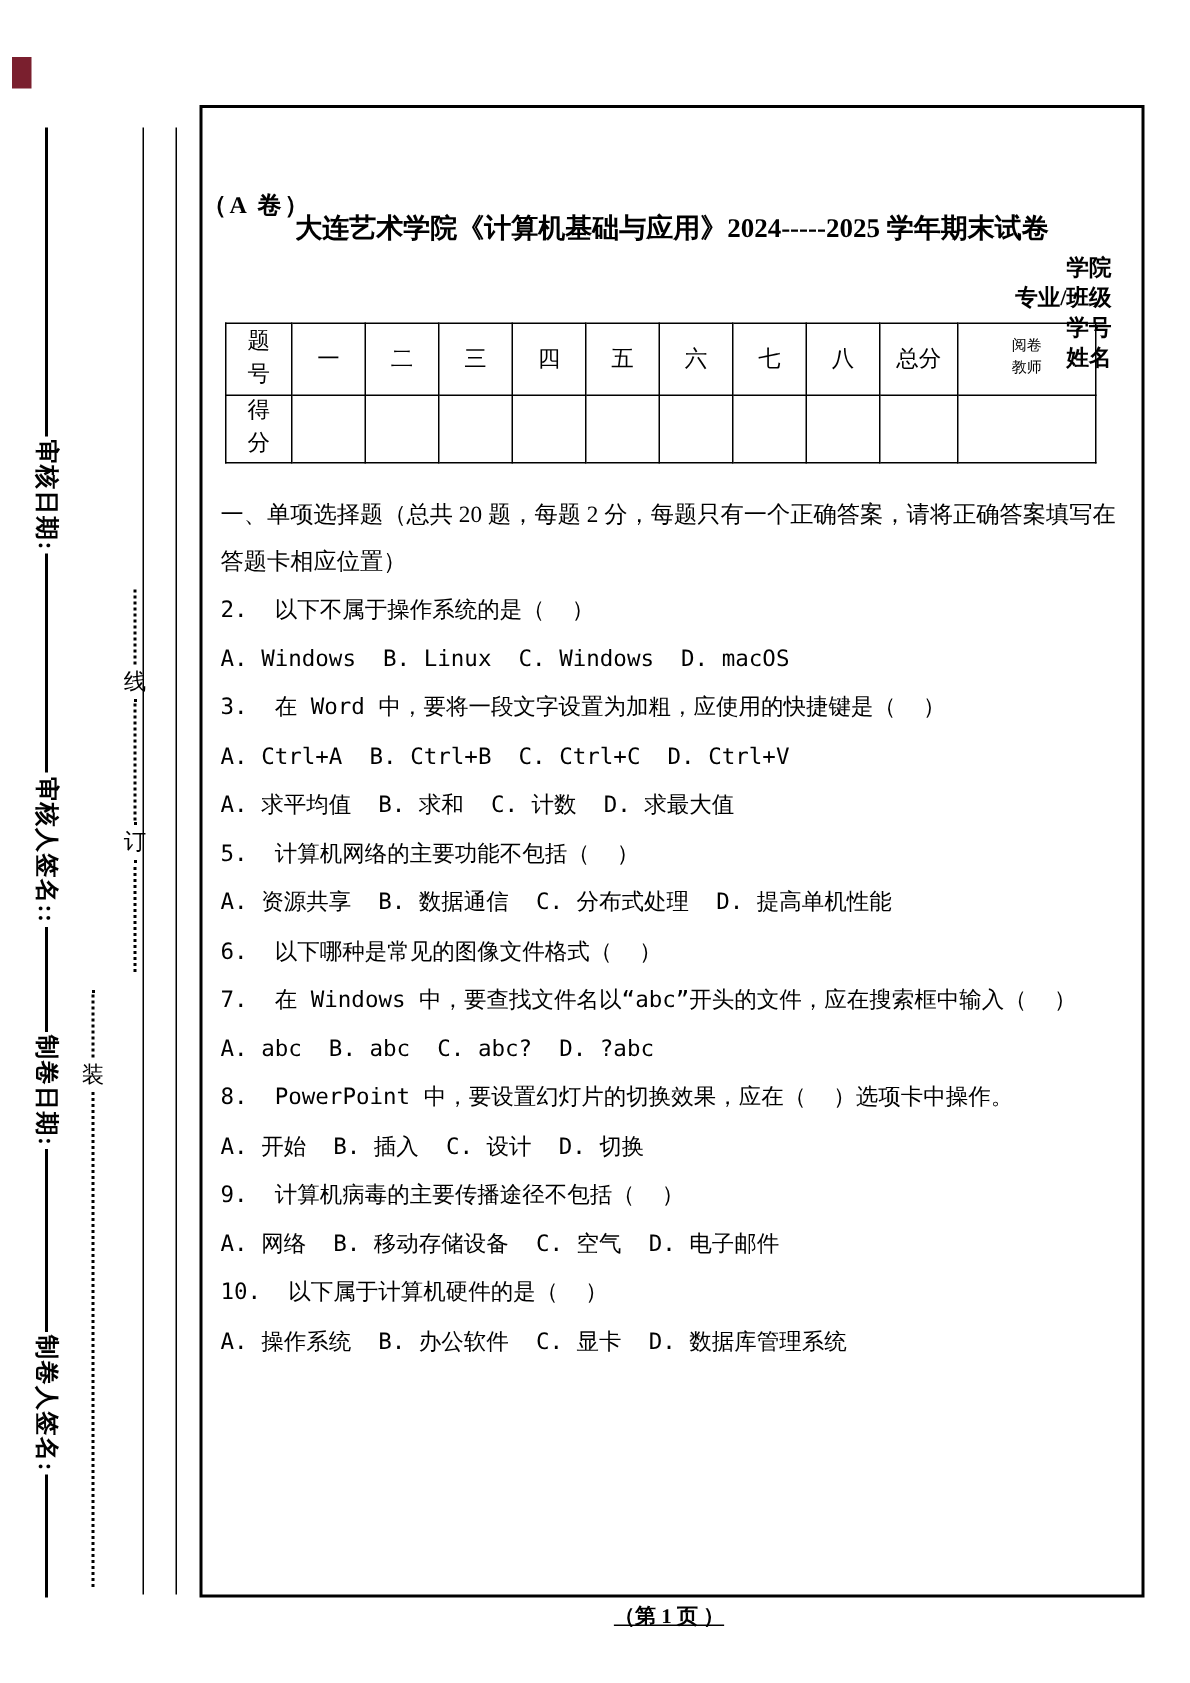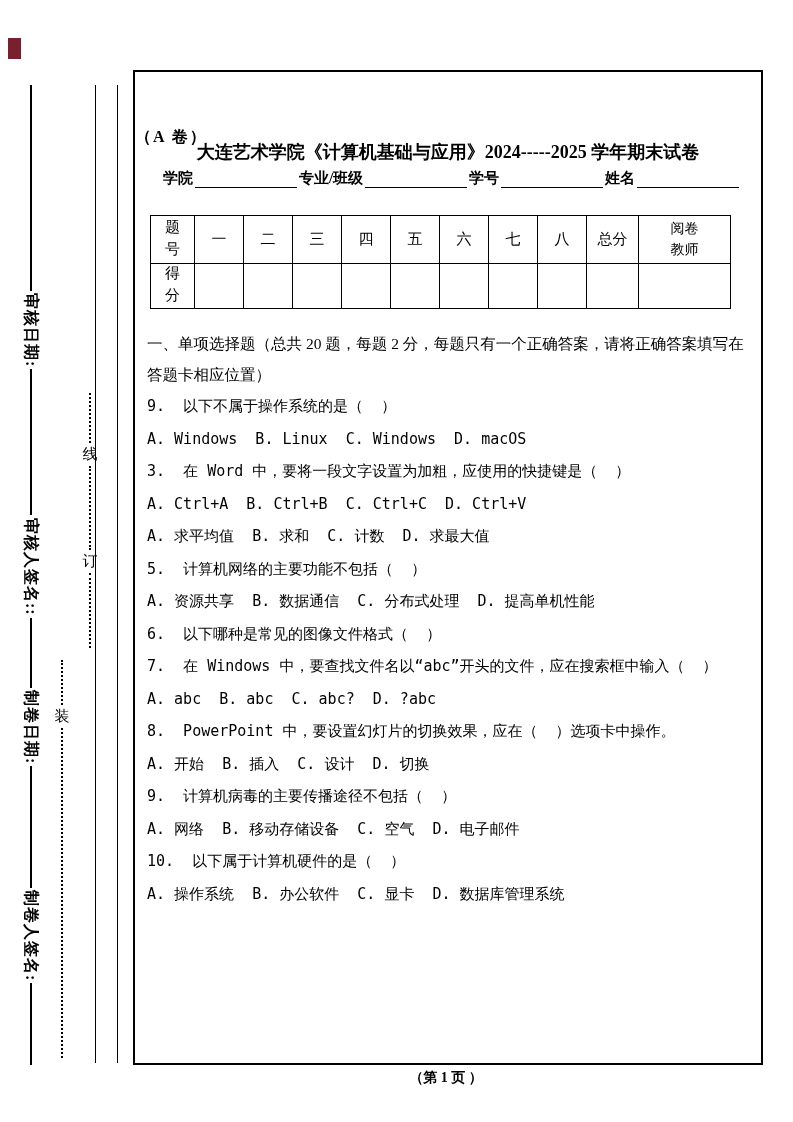--- a/index.html
+++ b/index.html
@@ -25,35 +25,35 @@
 
   .dotcol { position: absolute; width: 16px; display: flex; flex-direction: column; align-items: center; font-size: 15px; }
   .dotcol .dots { width: 0; border-left: 2px dotted #000; }
   .dotcol .ch { padding: 2px 0; }
 
   
   .exam-box { position: absolute; left: 133px; top: 70px; width: 626px; height: 991px; border: 2px solid #000; }
   .title { position: absolute; top: 20px; left: 0; width: 100%; text-align: center; font-size: 18px; font-weight: bold; white-space: nowrap; margin-top: 48px; }
   .subtitle { position: absolute; top: 55px; left: 0; width: 100%; text-align: left; font-size: 16px; font-weight: bold; letter-spacing: 2px; }
 
-  .info-row { position: absolute; top: 97px; left: 28px; width: 578px; display: flex; align-items: flex-end; font-size: 15px; font-weight: bold; }
+  .info-row { position: absolute; top: 97px; left: 28px; width: 578px; display: flex; align-items: flex-end; font-size: 15px; font-weight: bold; flex-direction: column; }
   .info-row .fill { flex: 1; height: 17px; border-bottom: 1.5px solid #000; margin: 0 2px; }
 
   table.score { position: absolute; left: 15px; top: 143px; border-collapse: collapse; table-layout: fixed; font-size: 15px; font-family: Liberation Mono, monospace; }
   table.score td { border: 1.5px solid #000; text-align: center; vertical-align: middle; padding: 0; }
   .stack  { display: inline-block; width: 1.15em; word-break: break-all; line-height: 1.45; text-align: center; }
-  .stack2 { display: inline-block; width: 2.2em;  word-break: break-all; line-height: 1.45; text-align: center; font-size: 14px; }
+  .stack2 { display: inline-block; width: 2.2em;  word-break: break-all; line-height: 1.45; text-align: center; font-size: 10px; }
 
   .sec-heading { position: absolute; top: 256px; left: 12px; width: 602px; font-size: 15.5px; line-height: 31px; white-space: pre-wrap; }
 
   .q-list { position: absolute; top: 318px; left: 12px; width: 604px; font-size: 15px;
             font-family: "DejaVu Sans Mono", "Liberation Mono", monospace; }
   .q-line { height: 32.5px; line-height: 32.5px; white-space: pre-wrap; overflow: hidden; }
 
-  .page-footer { position: absolute; left: 133px; top: 1069px; width: 626px; text-align: center; font-size: 14px; font-weight: bold; }
+  .page-footer { position: absolute; left: 133px; top: 1069px; width: 626px; text-align: center; font-size: 14px; font-weight: bold; text-decoration: underline; }
 </style>
 </head>
 <body>
 
 <div class="page">
 
   <div class="corner-mark"></div>
   <div class="vrule outer"></div>
   <div class="vrule inner"></div>
   <div class="seal-top-line"></div>
@@ -144,21 +144,21 @@
           <td></td>
           <td></td>
           <td></td>
         </tr>
       </tbody>
     </table>
 
     <div class="sec-heading">一、单项选择题（总共 20 题，每题 2 分，每题只有一个正确答案，请将正确答案填写在答题卡相应位置）</div>
 
     <div class="q-list">
-      <div class="q-line">9.  以下不属于操作系统的是（  ）</div>
+      <div class="q-line">2.  以下不属于操作系统的是（  ）</div>
       <div class="q-line">A. Windows  B. Linux  C. Windows  D. macOS</div>
       <div class="q-line">3.  在 Word 中，要将一段文字设置为加粗，应使用的快捷键是（  ）</div>
       <div class="q-line">A. Ctrl+A  B. Ctrl+B  C. Ctrl+C  D. Ctrl+V</div>
       <div class="q-line">A. 求平均值  B. 求和  C. 计数  D. 求最大值</div>
       <div class="q-line">5.  计算机网络的主要功能不包括（  ）</div>
       <div class="q-line">A. 资源共享  B. 数据通信  C. 分布式处理  D. 提高单机性能</div>
       <div class="q-line">6.  以下哪种是常见的图像文件格式（  ）</div>
       <div class="q-line">7.  在 Windows 中，要查找文件名以“abc”开头的文件，应在搜索框中输入（  ）</div>
       <div class="q-line">A. abc  B. abc  C. abc?  D. ?abc</div>
       <div class="q-line">8.  PowerPoint 中，要设置幻灯片的切换效果，应在（  ）选项卡中操作。</div>

